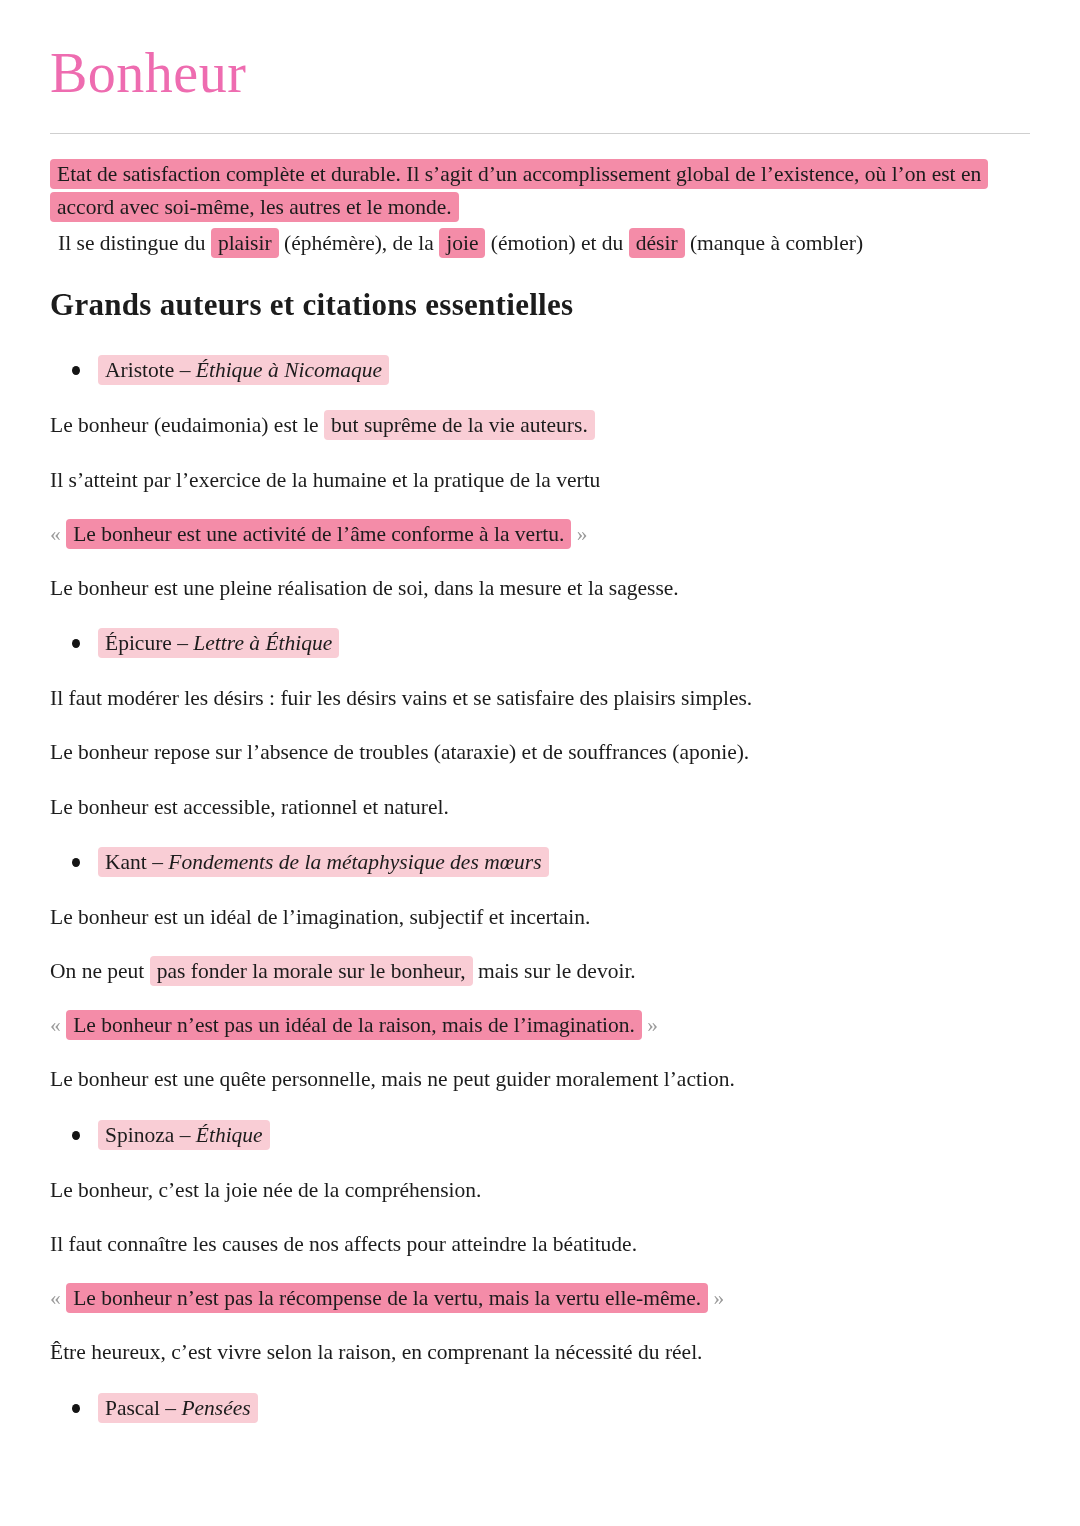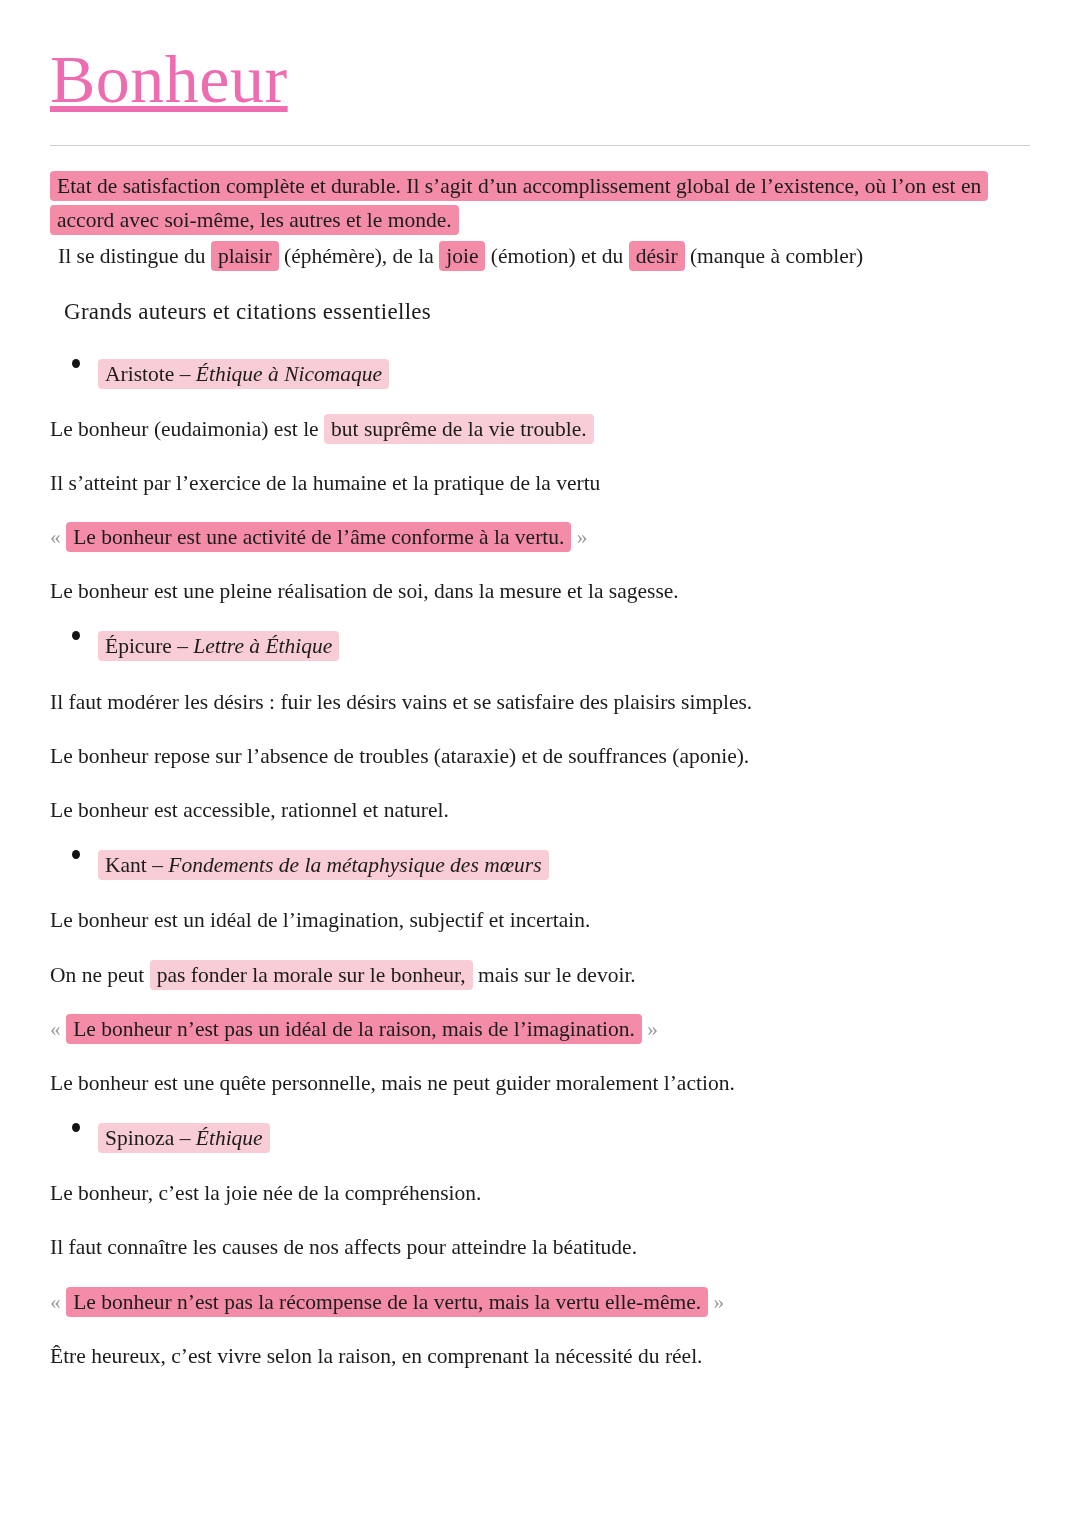--- a/index.html
+++ b/index.html
@@ -14,56 +14,55 @@
   html,body{margin:0;padding:0;}
   body{
     width:1080px;height:1526px;overflow:hidden;background:#ffffff;
     font-family:"Liberation Serif", serif;color:var(--ink);
   }
   .page{padding:28px 50px 0 50px;}
   .doc-title{
     font-family:"Liberation Serif", serif;
     font-weight:normal;
     color:var(--title-pink);
-    font-size:68px;
+    font-size:56px;
     line-height:1.05;
     margin:16px 0 17px 0;
     letter-spacing:0.5px;
-    text-decoration:underline;
   }
   .rule{
     border:none;border-top:1px solid var(--rule);
     margin:30px 0 0 0;
   }
   .content{
     margin-top:24px;
     font-size:21.5px;
     line-height:1.45;
     max-width:985px;
   }
   .para{margin:23px 0;}
   .para.def{margin-top:0;margin-bottom:4px;line-height:1.55;}
   .para.tight{margin-top:0;padding-left:8px;}
   .section-heading{
-    font-size:23px;font-weight:normal;
-    margin:27px 0 33px 14px;
+    font-size:31px;font-weight:bold;
+    margin:27px 0 33px 0;
     letter-spacing:0.3px;
     line-height:1.15;
   }
   .hl{
     border-radius:4px;
     padding:3px 7px;
     -webkit-box-decoration-break:clone;
     box-decoration-break:clone;
   }
   .hl-dark{background:var(--hl-dark);text-align:right;}
   .hl-light{background:var(--hl-light);}
   .it{font-style:italic;}
   .muted{color:var(--muted);}
-  .bullet-item{margin:24px 0;display:flex;align-items:flex-start;}
+  .bullet-item{margin:24px 0;display:flex;align-items:center;}
   .bullet-dot{
     width:8px;height:9px;border-radius:50%;
     background:#141414;
     margin:0 18px 0 22px;flex:none;
   }
   .bullet-text{display:inline-block;}
 </style>
 </head>
 <body>
 
@@ -71,21 +70,21 @@
   <h1 class="doc-title">Bonheur</h1>
   <hr class="rule">
   <div class="content">
       <div class="para def"><span class="hl hl-dark"><span>Etat de satisfaction complète et durable. Il s’agit d’un accomplissement global de l’existence, où l’on est en accord avec soi-même, les autres et le monde.</span></span></div>
       <div class="para tight"><span>Il se distingue du </span><span class="hl hl-dark"><span>plaisir</span></span><span> (éphémère), de la </span><span class="hl hl-dark"><span>joie</span></span><span> (émotion) et du </span><span class="hl hl-dark"><span>désir</span></span><span> (manque à combler)</span></div>
       <h2 class="section-heading">Grands auteurs et citations essentielles</h2>
       <div class="bullet-item">
         <span class="bullet-dot"></span>
         <span class="bullet-text"><span class="hl hl-light"><span>Aristote – </span><span class="it">Éthique à Nicomaque</span></span></span>
       </div>
-      <div class="para"><span>Le bonheur (eudaimonia) est le </span><span class="hl hl-light"><span>but suprême de la vie trouble.</span></span></div>
+      <div class="para"><span>Le bonheur (eudaimonia) est le </span><span class="hl hl-light"><span>but suprême de la vie auteurs.</span></span></div>
       <div class="para"><span>Il s’atteint par l’exercice de la humaine et la pratique de la vertu</span></div>
       <div class="para"><span class="muted">« </span><span class="hl hl-dark"><span>Le bonheur est une activité de l’âme conforme à la vertu.</span></span><span class="muted"> »</span></div>
       <div class="para"><span>Le bonheur est une pleine réalisation de soi, dans la mesure et la sagesse.</span></div>
       <div class="bullet-item">
         <span class="bullet-dot"></span>
         <span class="bullet-text"><span class="hl hl-light"><span>Épicure – </span><span class="it">Lettre à Éthique</span></span></span>
       </div>
       <div class="para"><span>Il faut modérer les désirs : fuir les désirs vains et se satisfaire des plaisirs simples.</span></div>
       <div class="para"><span>Le bonheur repose sur l’absence de troubles (ataraxie) et de souffrances (aponie).</span></div>
       <div class="para"><span>Le bonheur est accessible, rationnel et naturel.</span></div>
@@ -98,14 +97,18 @@
       <div class="para"><span class="muted">« </span><span class="hl hl-dark"><span>Le bonheur n’est pas un idéal de la raison, mais de l’imagination.</span></span><span class="muted"> »</span></div>
       <div class="para"><span>Le bonheur est une quête personnelle, mais ne peut guider moralement l’action.</span></div>
       <div class="bullet-item">
         <span class="bullet-dot"></span>
         <span class="bullet-text"><span class="hl hl-light"><span>Spinoza – </span><span class="it">Éthique</span></span></span>
       </div>
       <div class="para"><span>Le bonheur, c’est la joie née de la compréhension.</span></div>
       <div class="para"><span>Il faut connaître les causes de nos affects pour atteindre la béatitude.</span></div>
       <div class="para"><span class="muted">« </span><span class="hl hl-dark"><span>Le bonheur n’est pas la récompense de la vertu, mais la vertu elle-même.</span></span><span class="muted"> »</span></div>
       <div class="para"><span>Être heureux, c’est vivre selon la raison, en comprenant la nécessité du réel.</span></div>
+      <div class="bullet-item">
+        <span class="bullet-dot"></span>
+        <span class="bullet-text"><span class="hl hl-light"><span>Pascal – </span><span class="it">Pensées</span></span></span>
+      </div>
     </div>
 </div>
 
 </body></html>

